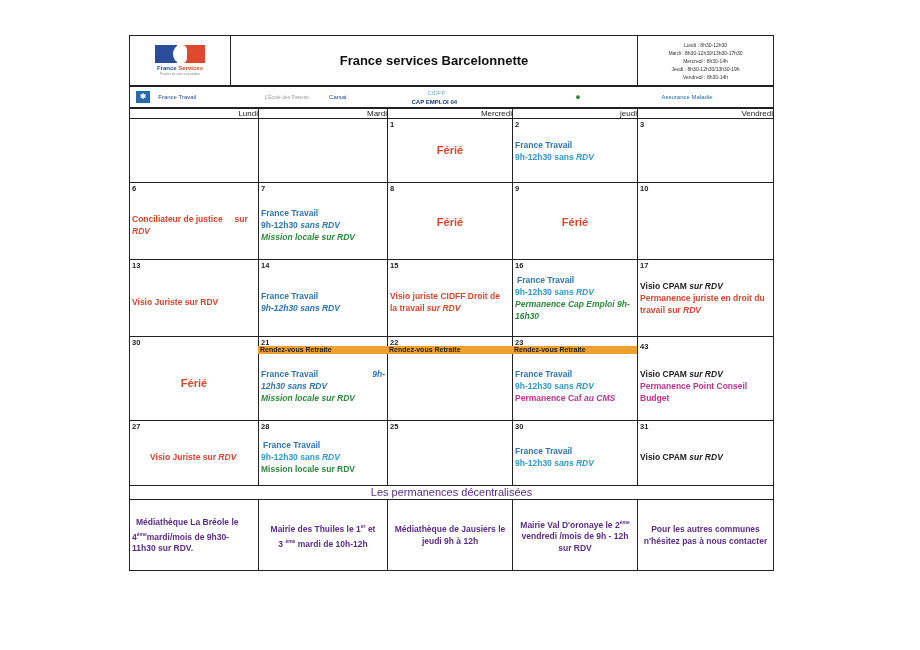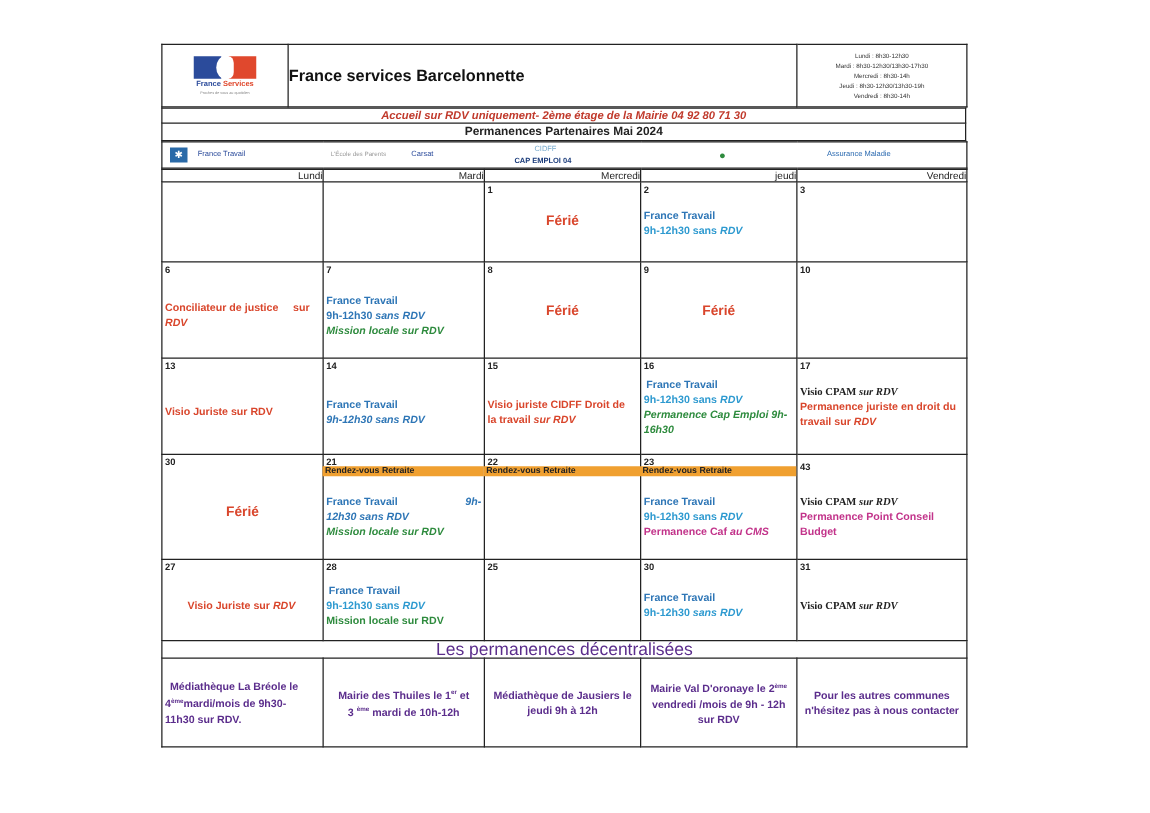--- a/index.html
+++ b/index.html
@@ -10,42 +10,42 @@
   .hdr-row td{height:49px;}
   .logo-cell{text-align:center;vertical-align:middle;}
   .logo{display:inline-block;width:58px;height:34px;position:relative;}
   .flag-blue{position:absolute;left:4px;top:2px;width:22px;height:18px;background:#2b4b9b;}
   .flag-red{position:absolute;left:32px;top:2px;width:22px;height:18px;background:#e0482d;}
   .flag-face{position:absolute;left:22px;top:2px;width:14px;height:18px;background:#fff;border-radius:50% 30% 30% 50%;}
   .logo-text{position:absolute;left:0;top:22px;width:58px;font-size:6px;font-weight:bold;text-align:center;}
   .logo-text .fr{color:#2b4b9b;}
   .logo-text .sv{color:#e0482d;}
   .logo-sub{position:absolute;left:0;top:29px;width:58px;font-size:3px;color:#888;text-align:center;}
-  .title-cell{text-align:left;vertical-align:middle;font-size:13px;font-weight:bold;color:#111;}
+  .title-cell{text-align:center;vertical-align:middle;font-size:13px;font-weight:bold;color:#111;}
   .hours-cell{text-align:center;vertical-align:middle;font-size:5px;line-height:8px;color:#333;}
   .subline{text-align:center;font-size:9px;height:11px;line-height:11px;}
   .accueil{color:#c0392b;font-style:italic;font-weight:bold;}
   .perm-title{text-align:center;font-size:9.5px;font-weight:bold;height:13px;line-height:13px;}
   .logos-row td{height:20px;vertical-align:middle;}
   .plogo{display:inline-block;font-size:6px;vertical-align:middle;margin-left:6px;}
   .caf-box{display:inline-block;width:14px;height:12px;background:#2a6aa8;color:#fff;font-size:8px;text-align:center;line-height:12px;vertical-align:middle;margin-left:6px;}
   .day-hdr td{text-align:right;font-size:8px;height:9px;line-height:9px;}
   .cal td{position:relative;}
   .dnum{position:absolute;left:2px;top:1px;font-size:7.5px;font-weight:bold;color:#222;}
   .cell-body{position:absolute;left:2px;right:2px;font-size:8.5px;font-weight:bold;line-height:12px;}
   .ferie{color:#d9462c;font-size:11px;text-align:center;font-weight:bold;}
   .red{color:#d9462c;}
   .blue{color:#2e76b6;}
   .lblue{color:#2e9ad0;}
   .green{color:#2e8b3e;}
   .magenta{color:#c2338a;}
-  .dark{color:#222;font-family:Liberation Serif, serif;}
+  .dark{color:#222;}
   .it{font-style:italic;}
   .retraite{position:absolute;left:-1px;top:9px;height:8px;background:#f0a030;font-size:7px;font-weight:bold;line-height:8px;color:#222;padding-left:2px;}
-  .decent-title td{text-align:center;font-size:14px;height:13px;line-height:13px;color:#5b2d8c;}
+  .decent-title td{text-align:center;font-size:11px;height:13px;line-height:13px;color:#5b2d8c;}
   .decent td{height:70px;vertical-align:middle;text-align:center;font-size:8.5px;font-weight:bold;color:#5b2d8c;line-height:12px;padding:0 2px;}
   .decent td.left{text-align:left;}
   sup{font-size:5px;}
 </style>
 </head>
 <body>
 
 <div class="sheet">
   <table>
     <colgroup>
@@ -68,30 +68,20 @@
       <td class="hours-cell">
         <div>Lundi : 8h30-12h30</div>
         <div>Mardi : 8h30-12h30/13h30-17h30</div>
         <div>Mercredi : 8h30-14h</div>
         <div>Jeudi : 8h30-12h30/13h30-19h</div>
         <div>Vendredi : 8h30-14h</div>
       </td>
     </tr>
   </tbody>
     </table>
-  <table>
-    <tbody>
-        <tr>
-          <td class="subline"><span class="accueil">Accueil sur RDV uniquement- 2ème étage de la Mairie  04 92 80 71 30</span></td>
-        </tr>
-    <tr>
-          <td class="perm-title">Permanences Partenaires Mai 2024</td>
-        </tr>
-  </tbody>
-    </table>
   <table class="logos-row">
     <colgroup>
         <col style="width:129px">
         <col style="width:129px">
         <col style="width:125px">
         <col style="width:125px">
         <col style="width:136px">
       </colgroup>
     <tbody>
         <tr>

